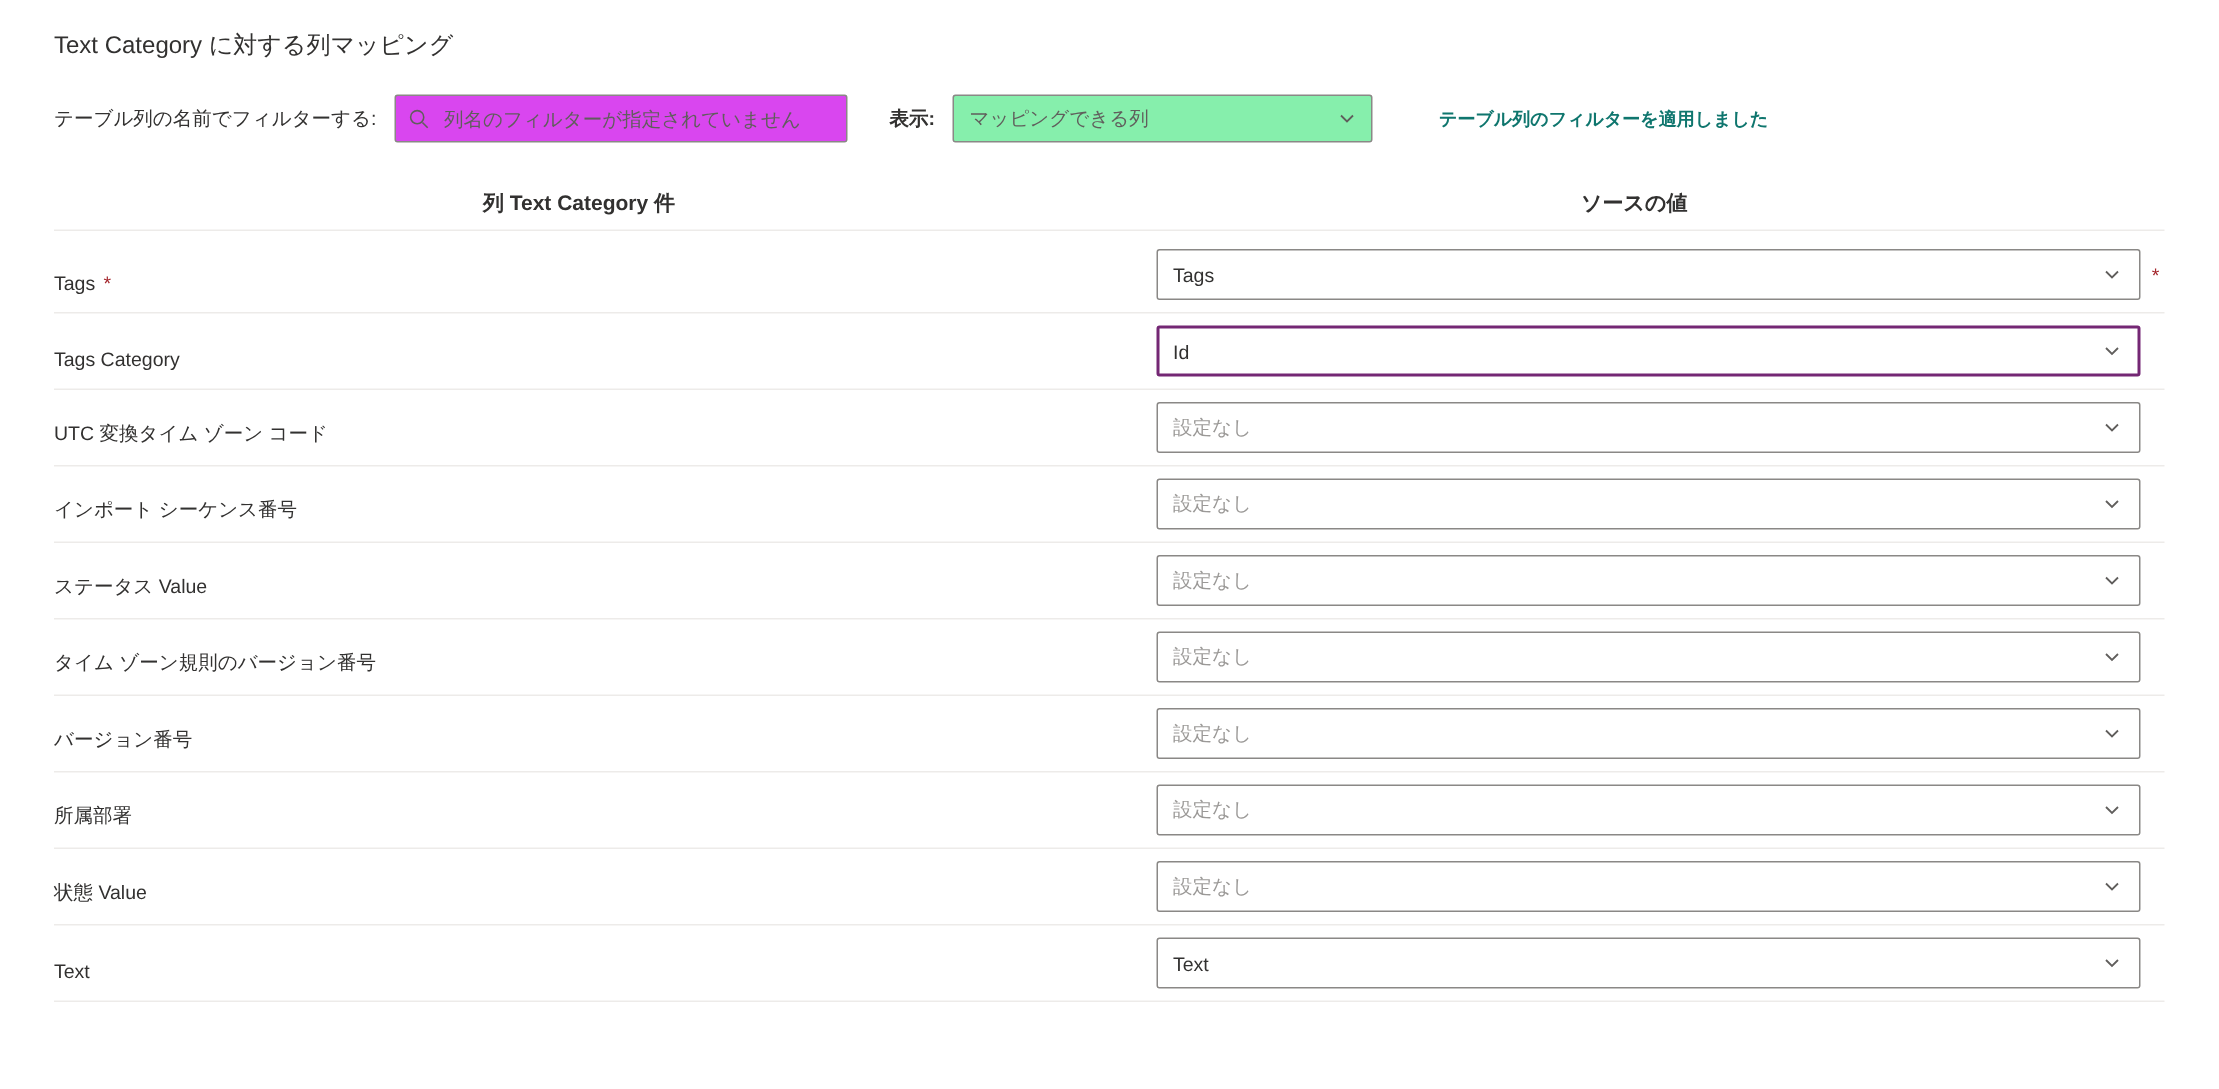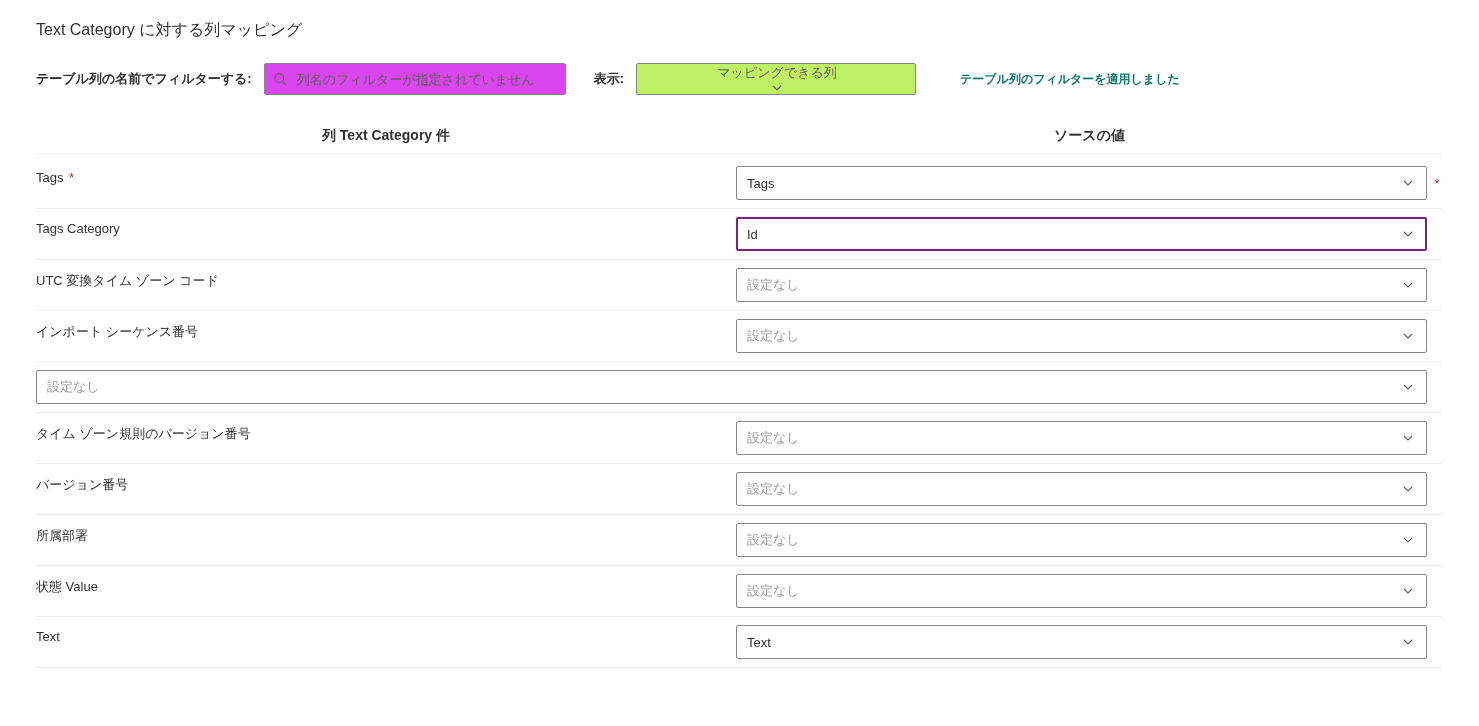--- a/index.html
+++ b/index.html
@@ -21,21 +21,21 @@
     margin-bottom: 22px;
   }
   .filter-row {
     display: flex;
     align-items: center;
     gap: 12px;
     margin-bottom: 24px;
   }
   .filter-label {
     font-size: 13px;
-    font-weight: 700;
+    font-weight: 400;
     color: #323130;
   }
   .search-box {
     position: relative;
     width: 300px;
     height: 30px;
     border: 1px solid #8a8886;
     border-radius: 2px;
     display: flex;
     align-items: center;
@@ -63,22 +63,21 @@
     width: 260px;
     height: 30px;
     border: 1px solid #8a8886;
     border-radius: 2px;
     display: flex;
     align-items: center;
     padding: 0 8px 0 10px;
     justify-content: space-between;
     color: #605e5c;
     font-size: 13px;
-    background: #bef264;
-    flex-direction: column;
+    background: #86efac;
   }
   .applied-note {
     color: #0f766e;
     font-size: 12px;
     font-weight: 600;
     margin-left: 32px;
   }
 
   .headers {
     display: flex;
@@ -86,23 +85,24 @@
     border-bottom: 1px solid #edebe9;
     margin-bottom: 4px;
     text-align: center;
   }
   .col-left { width: 700px; }
   .col-right { flex: 1 1 auto; }
   .header-label { font-size: 14px; font-weight: 600; }
 
   .mrow {
     display: flex;
-    align-items: flex-start;
+    align-items: flex-end;
     padding: 8px 0;
     border-bottom: 1px solid #edebe9;
+    gap: 35px;
   }
   .mrow .label-cell {
     width: 700px;
     font-size: 13px;
     color: #323130;
     padding: 4px 0;
   }
   .mrow .value-cell {
     flex: 1 1 auto;
     display: flex;
@@ -233,20 +233,21 @@
             <span class="chevron">
               <svg width="12" height="12" viewBox="0 0 12 12" fill="none" stroke="currentColor" stroke-width="1.2">
                 <polyline points="2,4 6,8 10,4"></polyline>
               </svg>
             </span>
           </div>
           <span class="outer-star"></span>
         </div>
       </div>
       <div class="mrow">
+        <div class="label-cell">ステータス Value</div>
         <div class="value-cell">
           <div class="select-box placeholder">
             <span class="select-text">設定なし</span>
             <span class="chevron">
               <svg width="12" height="12" viewBox="0 0 12 12" fill="none" stroke="currentColor" stroke-width="1.2">
                 <polyline points="2,4 6,8 10,4"></polyline>
               </svg>
             </span>
           </div>
           <span class="outer-star"></span>

